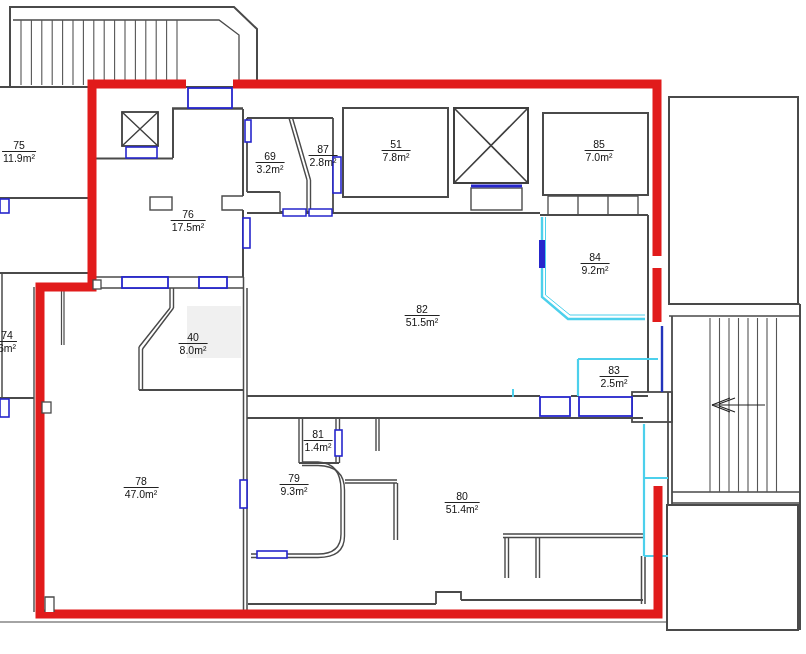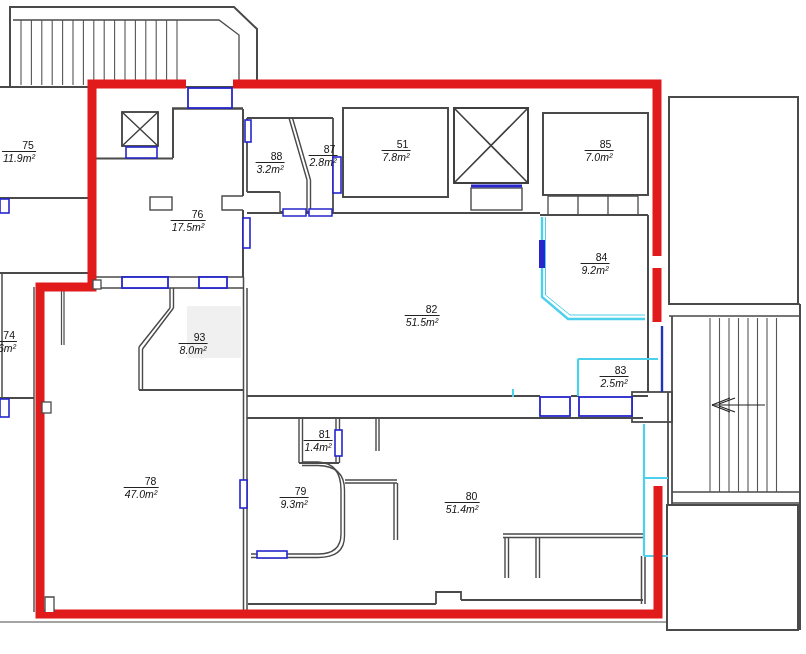--- a/index.html
+++ b/index.html
@@ -12,24 +12,24 @@
     position:absolute;left:187px;top:306px;width:54px;height:52px;
     background:#f0f0f0;
   }
   .watermark-text{
     position:absolute;left:252px;top:299px;
     font-size:45px;letter-spacing:2px;color:#e9e9e9;white-space:nowrap;
     font-family:"Liberation Sans",sans-serif;
   }
   .room-label{
     position:absolute;transform:translateX(-50%);
-    text-align:right;font-size:10.5px;line-height:1.18;color:#111;
+    text-align:center;font-size:10.5px;line-height:1.18;color:#111;
   }
   .room-label .num{display:block;border-bottom:1px solid #222;padding:0 2px;}
-  .room-label .area{display:block;padding:0 1px;font-style:italic;}
+  .room-label .area{display:block;padding:0 1px;}
   svg{display:block;}
 </style>
 </head>
 <body>
 
 <div class="canvas">
 
   <div class="watermark-logo"></div>
 
   <svg class="layer" width="806" height="654" viewBox="0 0 806 654">
@@ -178,28 +178,28 @@
   </div>
   <div class="room-label" style="left:19px;top:139px">
     <span class="num">75</span>
     <span class="area">11.9m²</span>
   </div>
   <div class="room-label" style="left:188px;top:208px">
     <span class="num">76</span>
     <span class="area">17.5m²</span>
   </div>
   <div class="room-label" style="left:193px;top:331px">
-    <span class="num">93</span>
+    <span class="num">40</span>
     <span class="area">8.0m²</span>
   </div>
   <div class="room-label" style="left:141px;top:475px">
     <span class="num">78</span>
     <span class="area">47.0m²</span>
   </div>
-  <div class="room-label" style="left:294px;top:485px">
+  <div class="room-label" style="left:294px;top:472px">
     <span class="num">79</span>
     <span class="area">9.3m²</span>
   </div>
   <div class="room-label" style="left:462px;top:490px">
     <span class="num">80</span>
     <span class="area">51.4m²</span>
   </div>
   <div class="room-label" style="left:318px;top:428px">
     <span class="num">81</span>
     <span class="area">1.4m²</span>
@@ -222,17 +222,17 @@
   </div>
   <div class="room-label" style="left:396px;top:138px">
     <span class="num">51</span>
     <span class="area">7.8m²</span>
   </div>
   <div class="room-label" style="left:323px;top:143px">
     <span class="num">87</span>
     <span class="area">2.8m²</span>
   </div>
   <div class="room-label" style="left:270px;top:150px">
-    <span class="num">88</span>
+    <span class="num">69</span>
     <span class="area">3.2m²</span>
   </div>
 
 </div>
 
 </body></html>

